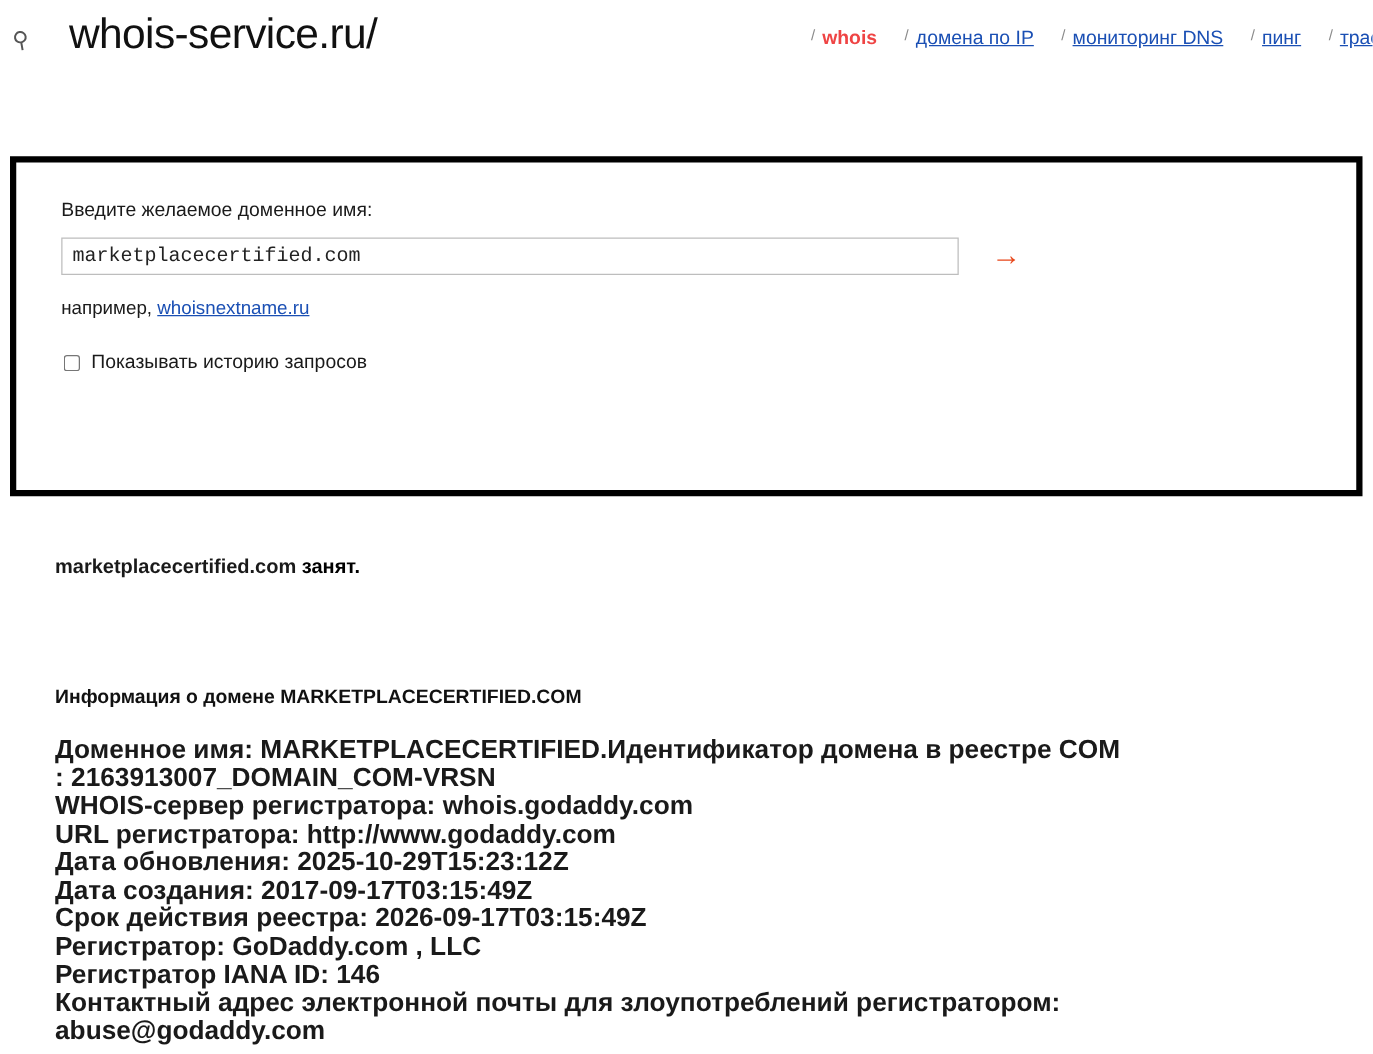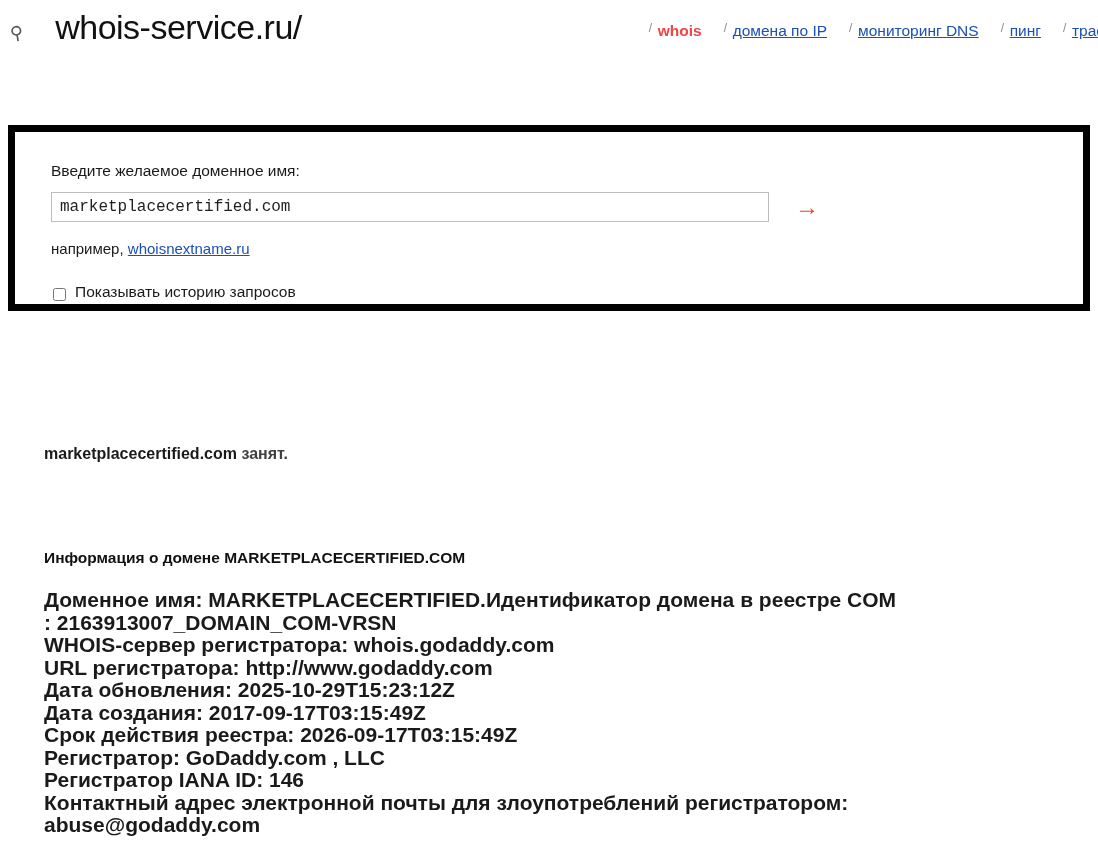--- a/index.html
+++ b/index.html
@@ -71,22 +71,22 @@
     text-decoration: none;
     font-weight: bold;
   }
 
   
   .search-panel {
     position: absolute;
     left: 8px;
     top: 125px;
     width: 1082px;
-    height: 186px;
-    border: 7px solid #000000;
+    height: 272px;
+    border: 5px solid #000000;
     box-sizing: border-box;
     background: #fff;
   }
   .search-inner {
     padding: 30px 36px 0 36px;
   }
   .field-label {
     font-size: 15.5px;
     color: #1a1a1a;
     margin-bottom: 12px;
@@ -120,21 +120,21 @@
     font-size: 15px;
     color: #1a1a1a;
   }
   .example-line a {
     color: #1a4fb4;
     text-decoration: underline;
   }
   .checkbox-row {
     margin-top: 26px;
     display: flex;
-    align-items: flex-end;
+    align-items: center;
     font-size: 15.5px;
   }
   .checkbox-row input[type="checkbox"] {
     width: 13px;
     height: 13px;
     margin: 0 9px 0 2px;
     accent-color: #888;
   }
 
   
@@ -143,21 +143,21 @@
     left: 44px;
     top: 445px;
     width: 1020px;
   }
   .status-line {
     font-size: 16px;
     color: #1a1a1a;
     font-weight: 600;
   }
   .status-line .taken {
-    color: #404040;
+    color: #000000;
     font-weight: 600;
   }
   .status-line .dname {
     font-weight: 600;
   }
   .info-title {
     margin-top: 86px;
     font-size: 15.5px;
     font-weight: bold;
     color: #111;

